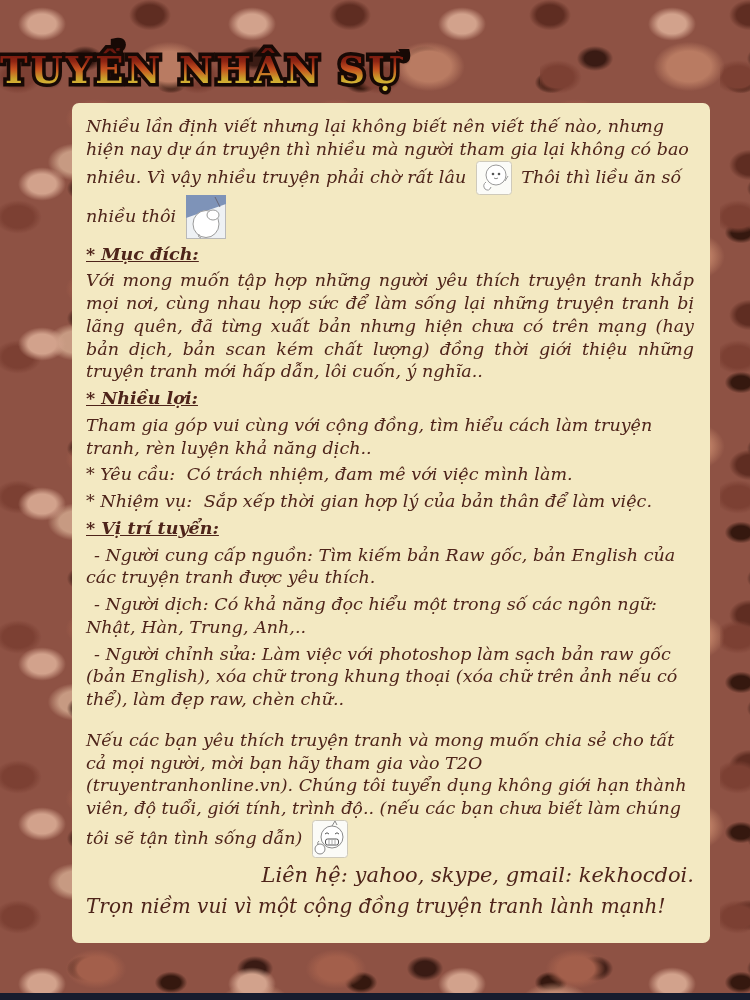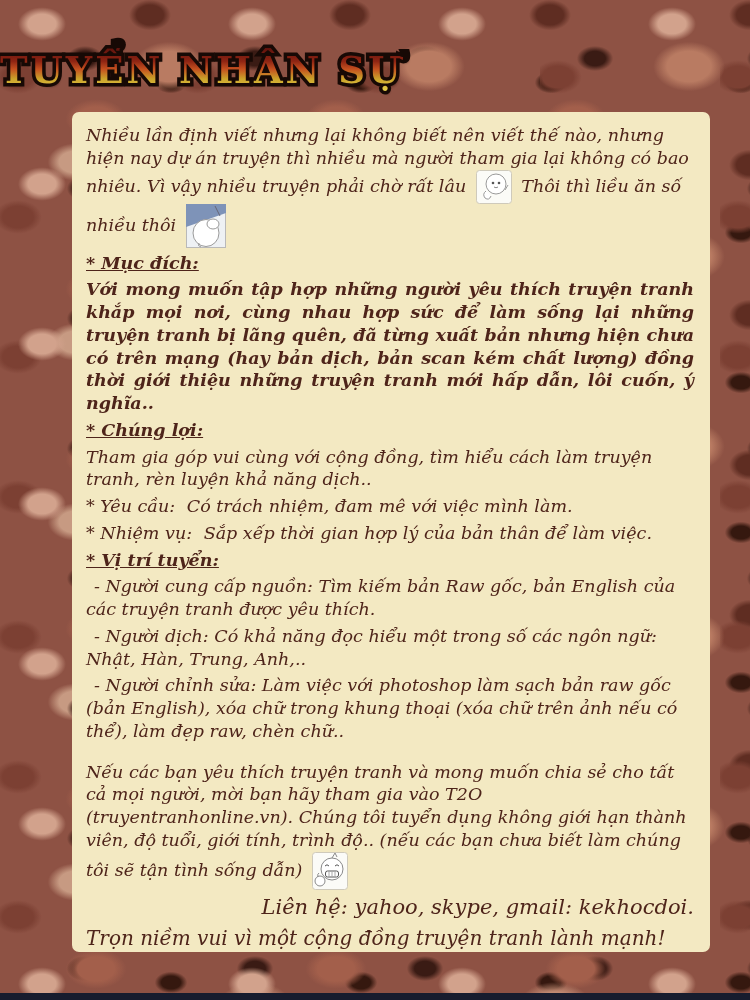--- a/index.html
+++ b/index.html
@@ -37,28 +37,28 @@
     text-shadow:2px 3px 2px rgba(20,8,4,.6);
   }
   .t-fill{
     position:relative;
     background:linear-gradient(#5f130d 0%, #8e2413 30%, #c4501f 48%, #caa22a 70%, #ead44e 100%);
     -webkit-background-clip:text;background-clip:text;color:transparent;
   }
 
   
   .panel{
-    position:absolute;left:72px;top:112px;width:638px;min-height:840px;height:840px;
+    position:absolute;left:72px;top:103px;width:638px;min-height:840px;height:840px;
     box-sizing:border-box;background:#f3e9c2;border-radius:7px;
     padding:12px 16px 8px 14px;overflow:hidden;
     color:#4e241a;font-style:italic;font-size:17.5px;line-height:1.3;
   }
   .panel p{margin:0 0 4px 0;}
   .para{text-align:left;}
-  .just{text-align:justify;font-weight:bold;}
+  .just{text-align:justify;}
   .heading{font-weight:bold;margin:3px 0 2px 0;text-decoration:underline;}
   .h-inline{font-weight:normal;margin-right:6px;}
   .pos-item{text-indent:8px;margin:0 0 3px 0;}
   .spacer{height:14px;}
   .center-line{text-align:right;margin:4px 0 2px 0;font-size:21px;}
   .slogan-line{text-align:left;margin:0 0 4px 0;font-size:20px;}
 
   
   .emote{display:inline-block;vertical-align:middle;margin:0 4px;}
   .emote svg{display:block;}
@@ -99,21 +99,21 @@
           <ellipse cx="20" cy="29" rx="13" ry="13.5" fill="#ffffff" stroke="#9a9a9a"></ellipse>
           <ellipse cx="27" cy="20" rx="6" ry="5" fill="#ffffff" stroke="#9a9a9a"></ellipse>
           <path d="M13 39 q-2 3 2 4" stroke="#9a9a9a" fill="none"></path>
         </svg>
       </span>
     </p>
 
     <p class="heading">* Mục đích:</p>
     <p class="para just">Với mong muốn tập hợp những người yêu thích truyện tranh khắp mọi nơi, cùng nhau hợp sức để làm sống lại những truyện tranh bị lãng quên, đã từng xuất bản nhưng hiện chưa có trên mạng (hay bản dịch, bản scan kém chất lượng) đồng thời giới thiệu những truyện tranh mới hấp dẫn, lôi cuốn, ý nghĩa..</p>
 
-    <p class="heading">* Chúng lợi:</p>
+    <p class="heading">* Nhiều lợi:</p>
     <p class="para">Tham gia góp vui cùng với cộng đồng, tìm hiểu cách làm truyện tranh, rèn luyện khả năng dịch..</p>
 
     <p class="para">
       <span class="h-inline">* Yêu cầu:</span>
       <span>Có trách nhiệm, đam mê với việc mình làm.</span>
     </p>
 
     <p class="para">
       <span class="h-inline">* Nhiệm vụ:</span>
       <span>Sắp xếp thời gian hợp lý của bản thân để làm việc.</span>

